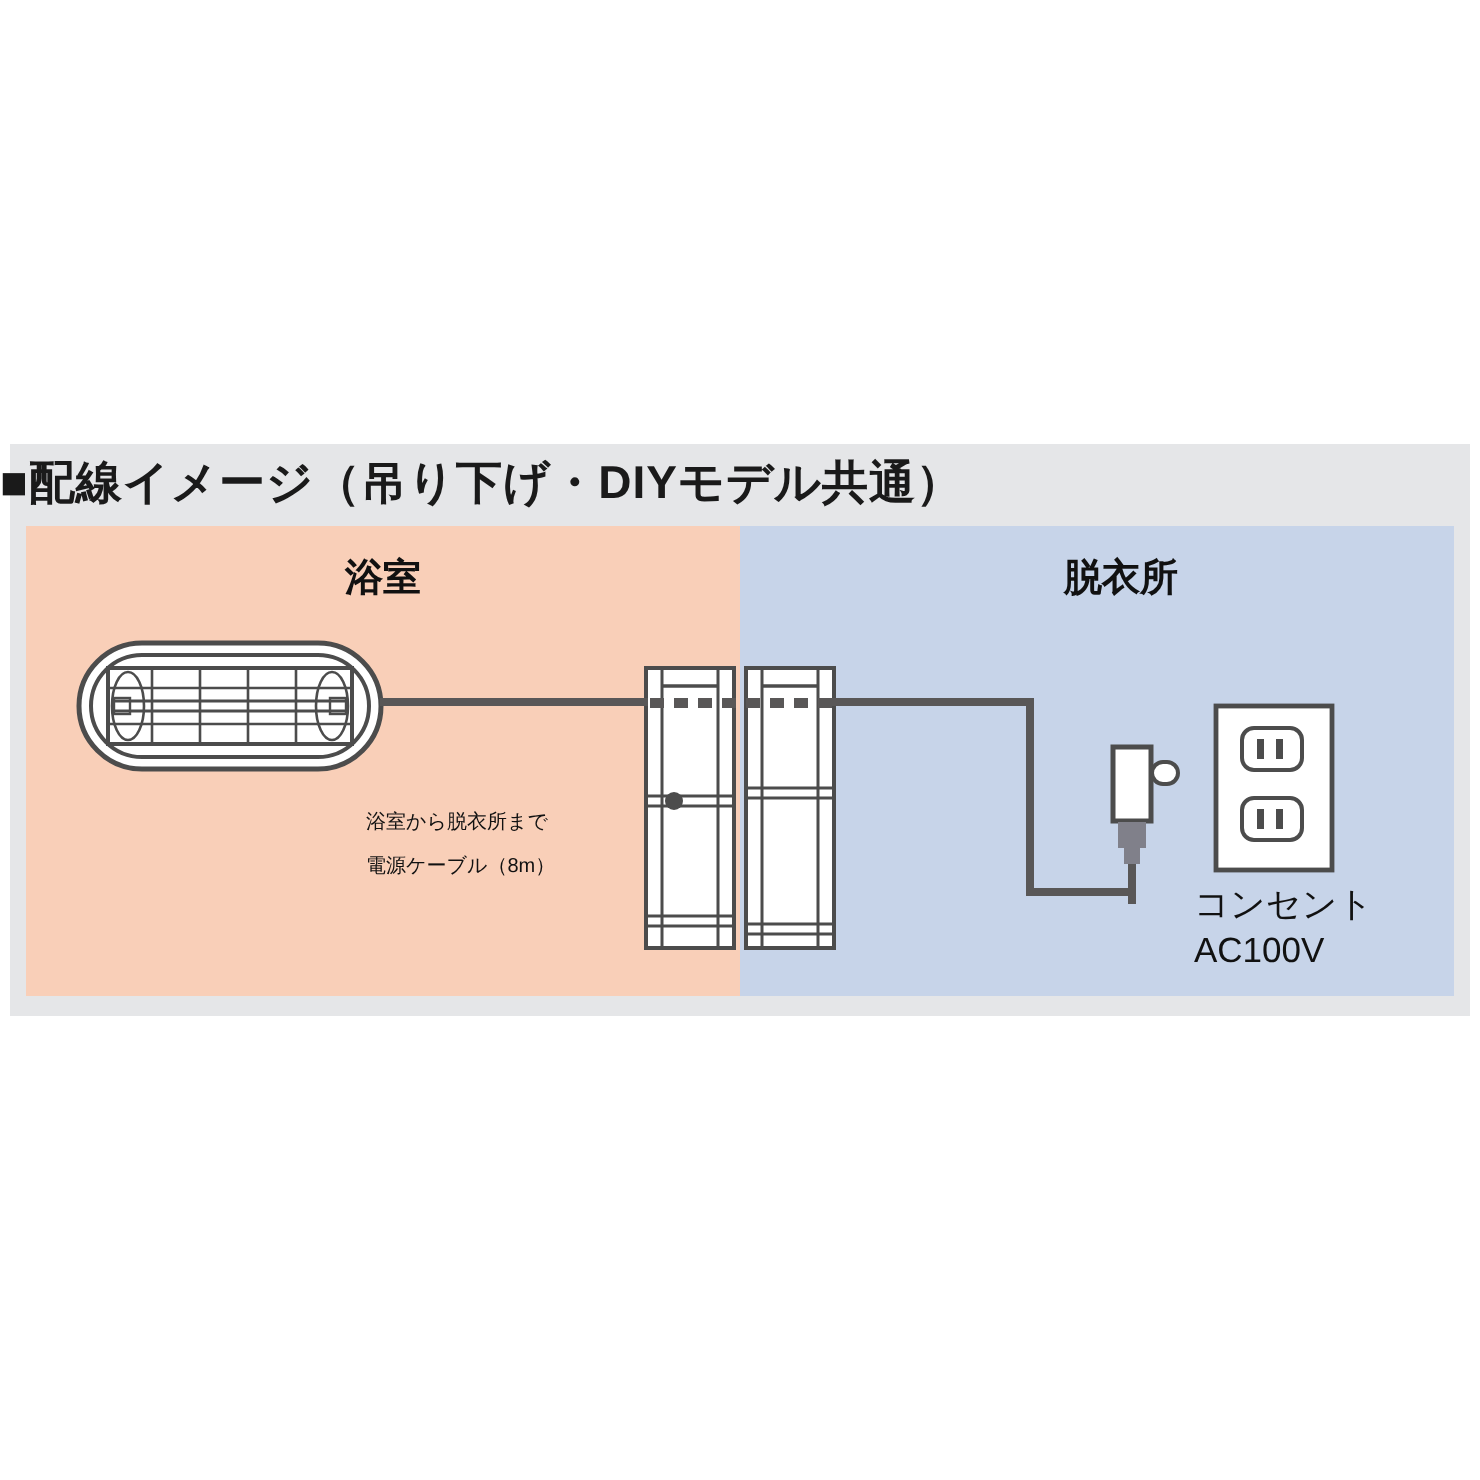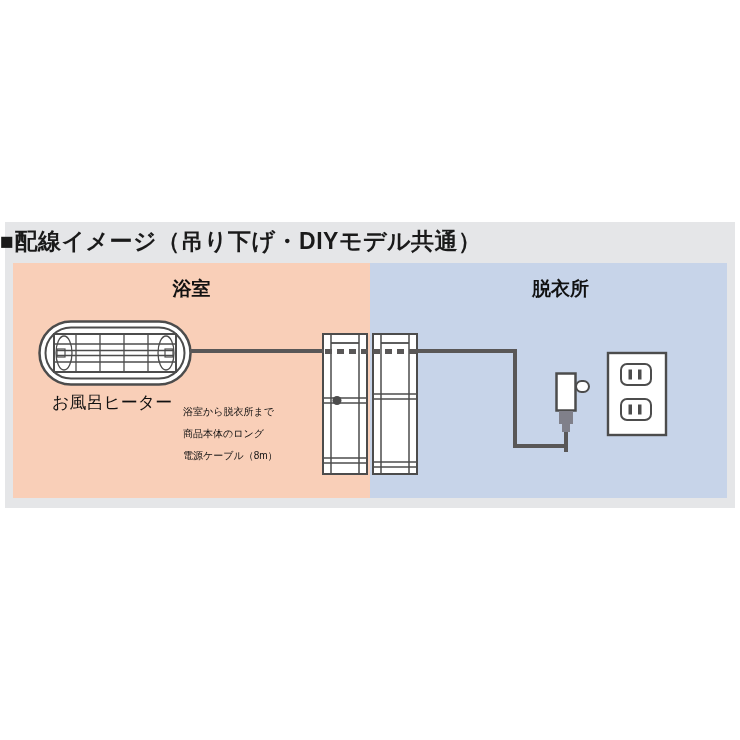--- a/index.html
+++ b/index.html
@@ -66,21 +66,20 @@
         <line x1="110" y1="14" x2="110" y2="52" stroke-width="1.3"></line>
         <ellipse cx="26" cy="33" rx="8" ry="17" stroke-width="1.3"></ellipse>
         <ellipse cx="128" cy="33" rx="8" ry="17" stroke-width="1.3"></ellipse>
         <line x1="18" y1="30.5" x2="136" y2="30.5" stroke-width="1.4"></line>
         <line x1="18" y1="35.5" x2="136" y2="35.5" stroke-width="1.4"></line>
         <rect x="19" y="29" width="8" height="8" stroke-width="1.2"></rect>
         <rect x="127" y="29" width="8" height="8" stroke-width="1.2"></rect>
       </g>
     </svg>
   </div>
-  <div class="abs heater-label">お風呂ヒーター</div>
 
   <div class="abs cable" style="left:190px;top:349px;width:134px;height:4px;"></div>
   <div class="abs cable-dashed" style="left:325px;top:349px;width:91px;"></div>
   <div class="abs cable" style="left:416px;top:349px;width:101px;height:4px;"></div>
   <div class="abs cable" style="left:513px;top:349px;width:4px;height:99px;"></div>
   <div class="abs cable" style="left:513px;top:444px;width:55px;height:4px;"></div>
 
   <div class="abs z1" style="left:322px;top:333px;">
     <svg width="96" height="142" viewBox="0 0 96 142">
       <g fill="none" stroke="#4c4c4c">
@@ -100,21 +99,20 @@
         <line x1="51" y1="61" x2="95" y2="61" stroke-width="1.5"></line>
         <line x1="51" y1="66" x2="95" y2="66" stroke-width="1.5"></line>
         <line x1="51" y1="129" x2="95" y2="129" stroke-width="1.5"></line>
         <line x1="51" y1="134" x2="95" y2="134" stroke-width="1.5"></line>
       </g>
     </svg>
   </div>
 
   <div class="abs note">
     <div>浴室から脱衣所まで</div>
-    <div>商品本体のロング</div>
     <div>電源ケーブル（8m）</div>
   </div>
 
   <div class="abs z3" style="left:553px;top:370px;">
     <svg width="40" height="82" viewBox="0 0 40 82">
       <rect x="23" y="11" width="13" height="11" rx="5.5" fill="#ffffff" stroke="#4c4c4c" stroke-width="2"></rect>
       <rect x="3.5" y="3.5" width="19" height="37" fill="#ffffff" stroke="#4c4c4c" stroke-width="2.5"></rect>
       <rect x="6" y="41" width="14" height="13" fill="#80808a"></rect>
       <rect x="9" y="54" width="8" height="8" fill="#80808a"></rect>
       <rect x="11" y="62" width="4" height="20" fill="#595757"></rect>
@@ -126,14 +124,18 @@
       <rect x="2" y="2" width="58" height="82" fill="#ffffff" stroke="#4c4c4c" stroke-width="2.4"></rect>
       <rect x="15" y="13" width="30" height="21" rx="6" fill="#ffffff" stroke="#4c4c4c" stroke-width="2"></rect>
       <rect x="22.5" y="18.5" width="3.5" height="10" fill="#4c4c4c"></rect>
       <rect x="32" y="18.5" width="3.5" height="10" fill="#4c4c4c"></rect>
       <rect x="15" y="48" width="30" height="21" rx="6" fill="#ffffff" stroke="#4c4c4c" stroke-width="2"></rect>
       <rect x="22.5" y="53.5" width="3.5" height="10" fill="#4c4c4c"></rect>
       <rect x="32" y="53.5" width="3.5" height="10" fill="#4c4c4c"></rect>
     </svg>
   </div>
 
+  <div class="abs outlet-label">
+    <div>コンセント</div>
+    <div>AC100V</div>
+  </div>
 
 </div>
 
 </body></html>

